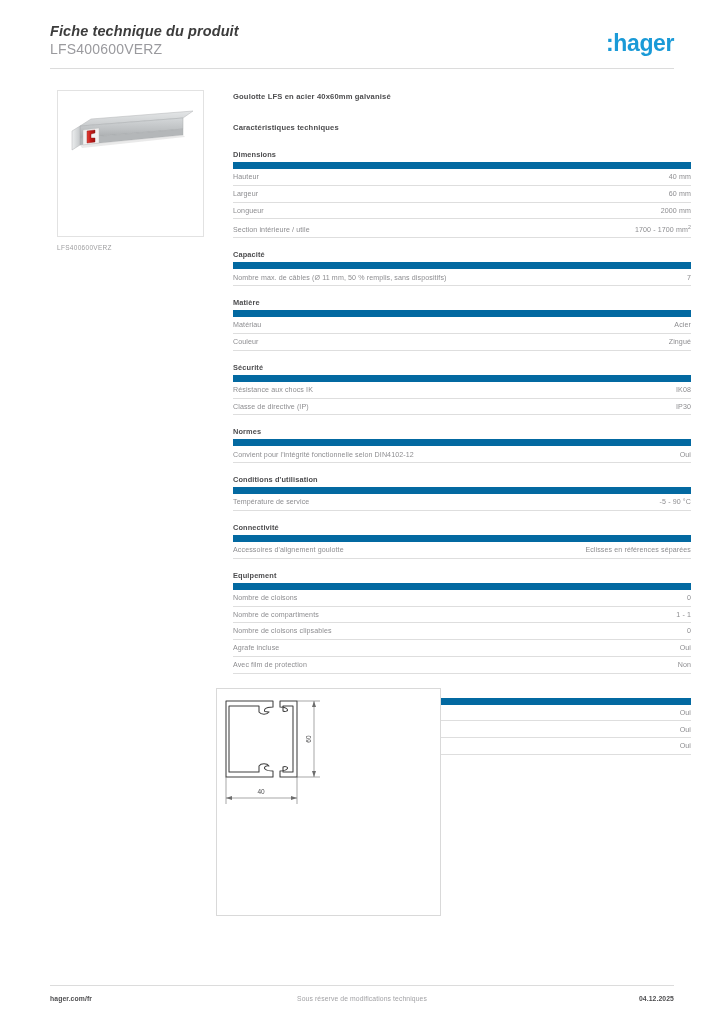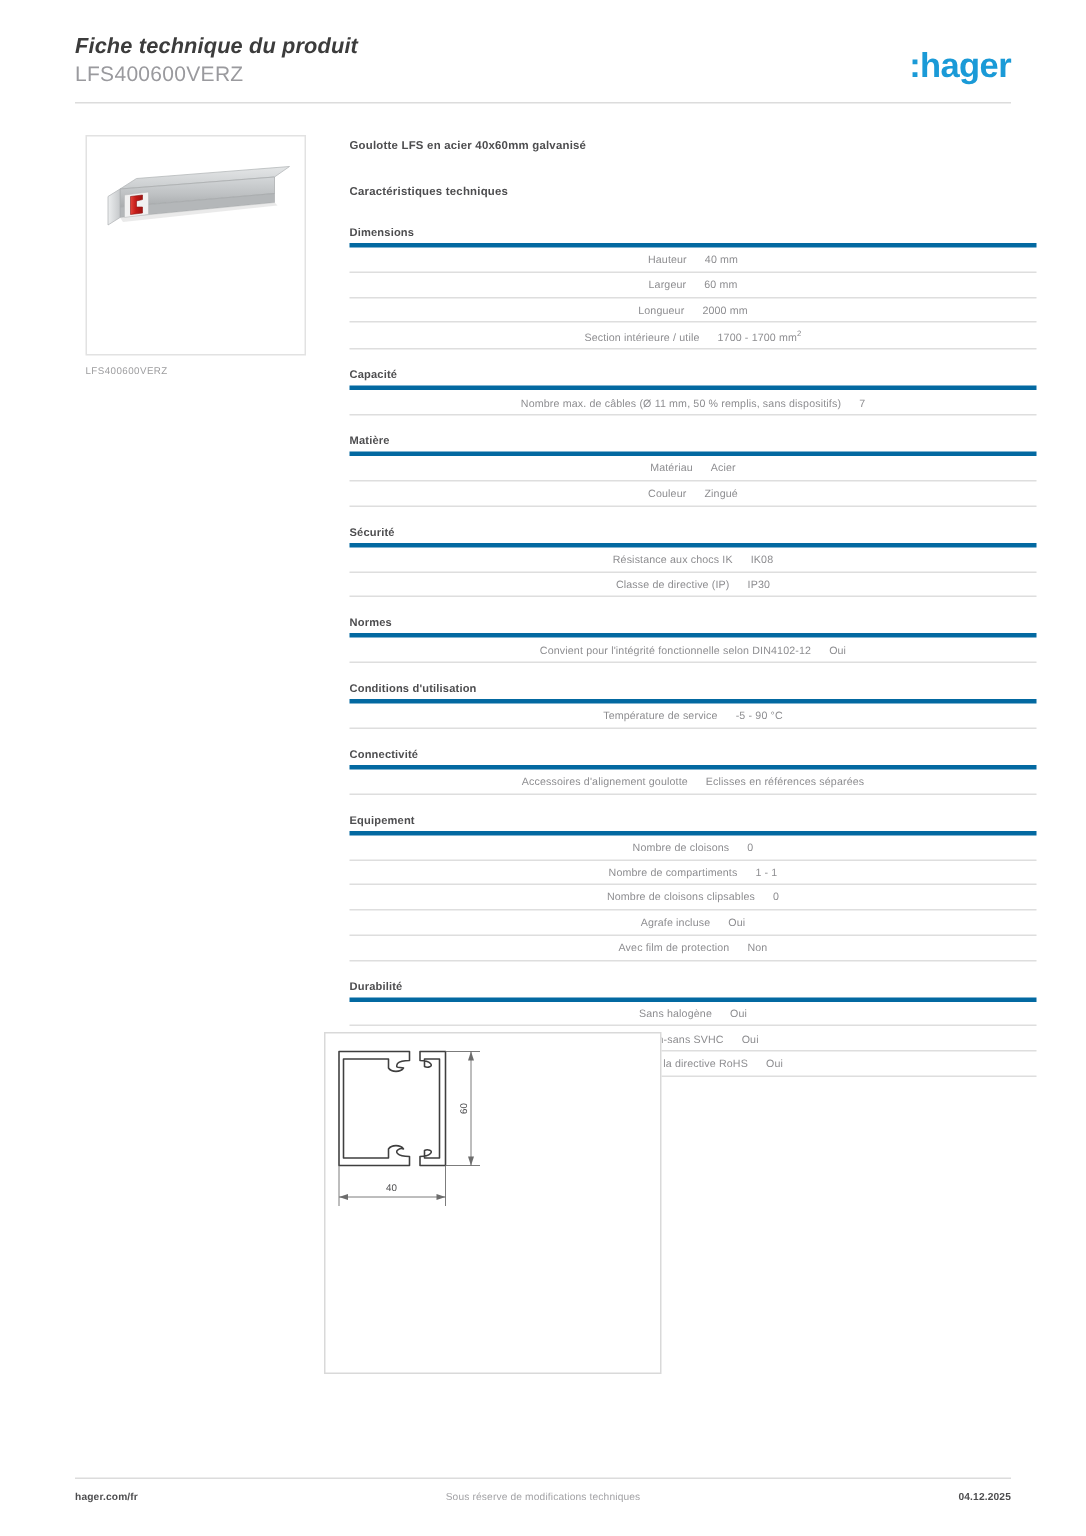--- a/index.html
+++ b/index.html
@@ -113,25 +113,25 @@
     letter-spacing: .15px;
     margin: 0 0 18px 0;
   }
   .group { margin-bottom: 12px; }
   .group-title {
     font-size: 7.4px;
     font-weight: bold;
     color: #4d4d4f;
     letter-spacing: .12px;
     padding-bottom: 3px;
-    border-bottom: 3px solid #0369a1;
+    border-bottom: 7px solid #0369a1;
   }
   .row {
     display: flex;
-    justify-content: center;
+    justify-content: space-between;
     align-items: baseline;
     font-size: 7.1px;
     color: #8d8d90;
     letter-spacing: .1px;
     padding: 4.2px 0 3.6px 0;
     border-bottom: 1px solid #dedede;
   }
   .row .label { white-space: nowrap; }
   .row .value { white-space: nowrap; text-align: right; padding-left: 12px; }
   .row .value sup { font-size: 5.2px; vertical-align: super; }

